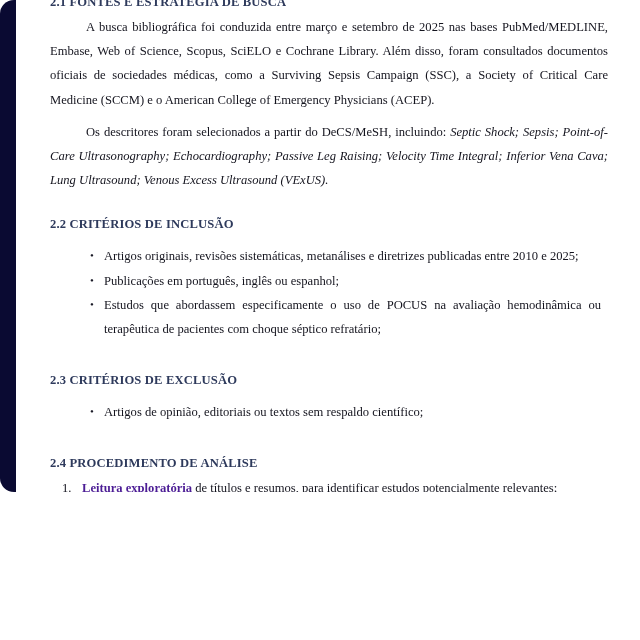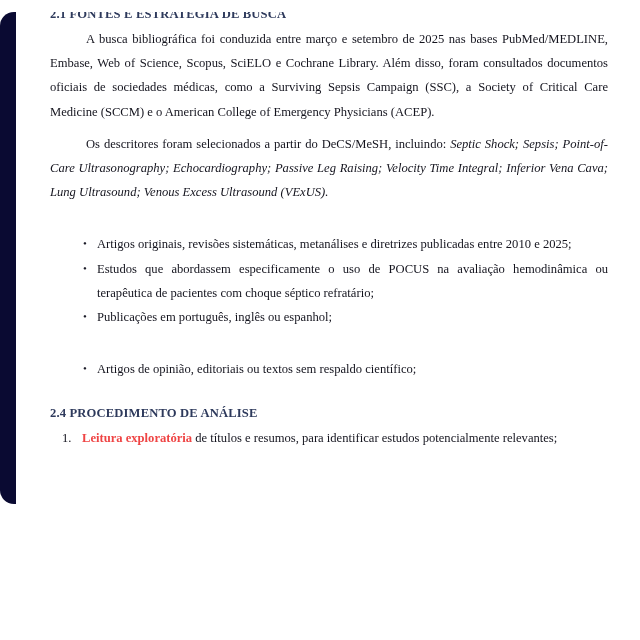--- a/index.html
+++ b/index.html
@@ -11,21 +11,21 @@
     width: 640px;
     height: 640px;
     overflow: hidden;
     position: relative;
     font-family: "Liberation Serif", "DejaVu Serif", serif;
     color: #14141e;
   }
 
   #page {
     position: absolute;
-    left: 0; top: 12px;
+    left: 0; top: 0;
     width: 640px;
     height: 492px;
     overflow: hidden;
     border-radius: 14px;
   }
 
   
   #margin-bar {
     position: absolute;
     left: 0;
@@ -69,21 +69,21 @@
   }
   .para.indent {
     text-indent: 36px;
   }
   .para em {
     font-style: italic;
   }
 
   ul.bullets {
     list-style: none;
-    margin: 0;
+    margin: 7px;
     padding: 0;
   }
   ul.bullets > li {
     position: relative;
     padding-left: 47px;
     font-size: 12.6px;
     line-height: 24.2px;
     text-align: justify;
     text-justify: inter-word;
     color: #14141e;
@@ -116,21 +116,21 @@
   ol.numbered > li::before {
     content: counter(numitem) ".";
     position: absolute;
     left: 12px;
     top: 0;
     color: #14141e;
     font-size: 12.6px;
   }
   ol.numbered > li .lead {
     font-weight: bold;
-    color: #ef4444;
+    color: #4c1d95;
   }
 
   .gap-sm { height: 8px; }
   .gap-lg { height: 24px; }
   .gap-xs { height: 4px; }
 </style>
 </head>
 <body>
 
 <div id="page">
@@ -144,31 +144,33 @@
     <div class="gap-xs"></div>
 
     <p class="para indent">A busca bibliográfica foi conduzida entre março e setembro de 2025 nas bases PubMed/MEDLINE, Embase, Web of Science, Scopus, SciELO e Cochrane Library. Além disso, foram consultados documentos oficiais de sociedades médicas, como a Surviving Sepsis Campaign (SSC), a Society of Critical Care Medicine (SCCM) e o American College of Emergency Physicians (ACEP).</p>
 
     <div class="gap-sm"></div>
 
     <p class="para indent"><span>Os descritores foram selecionados a partir do DeCS/MeSH, incluindo: </span><em>Septic Shock; Sepsis; Point-of-Care Ultrasonography; Echocardiography; Passive Leg Raising; Velocity Time Integral; Inferior Vena Cava; Lung Ultrasound; Venous Excess Ultrasound (VExUS).</em></p>
 
     <div class="gap-lg"></div>
 
+    <h2 class="sec-heading">2.2 CRITÉRIOS DE INCLUSÃO</h2>
 
     <div class="gap-xs"></div>
 
     <ul class="bullets">
       <li>Artigos originais, revisões sistemáticas, metanálises e diretrizes publicadas entre 2010 e 2025;</li>
+      <li>Publicações em português, inglês ou espanhol;</li>
       <li>Estudos que abordassem especificamente o uso de POCUS na avaliação hemodinâmica ou terapêutica de pacientes com choque séptico refratário;</li>
-      <li>Publicações em português, inglês ou espanhol;</li>
     </ul>
 
     <div class="gap-lg"></div>
 
+    <h2 class="sec-heading">2.3 CRITÉRIOS DE EXCLUSÃO</h2>
 
     <div class="gap-xs"></div>
 
     <ul class="bullets">
       <li>Artigos de opinião, editoriais ou textos sem respaldo científico;</li>
     </ul>
 
     <div class="gap-lg"></div>
 
     <h2 class="sec-heading">2.4 PROCEDIMENTO DE ANÁLISE</h2>

